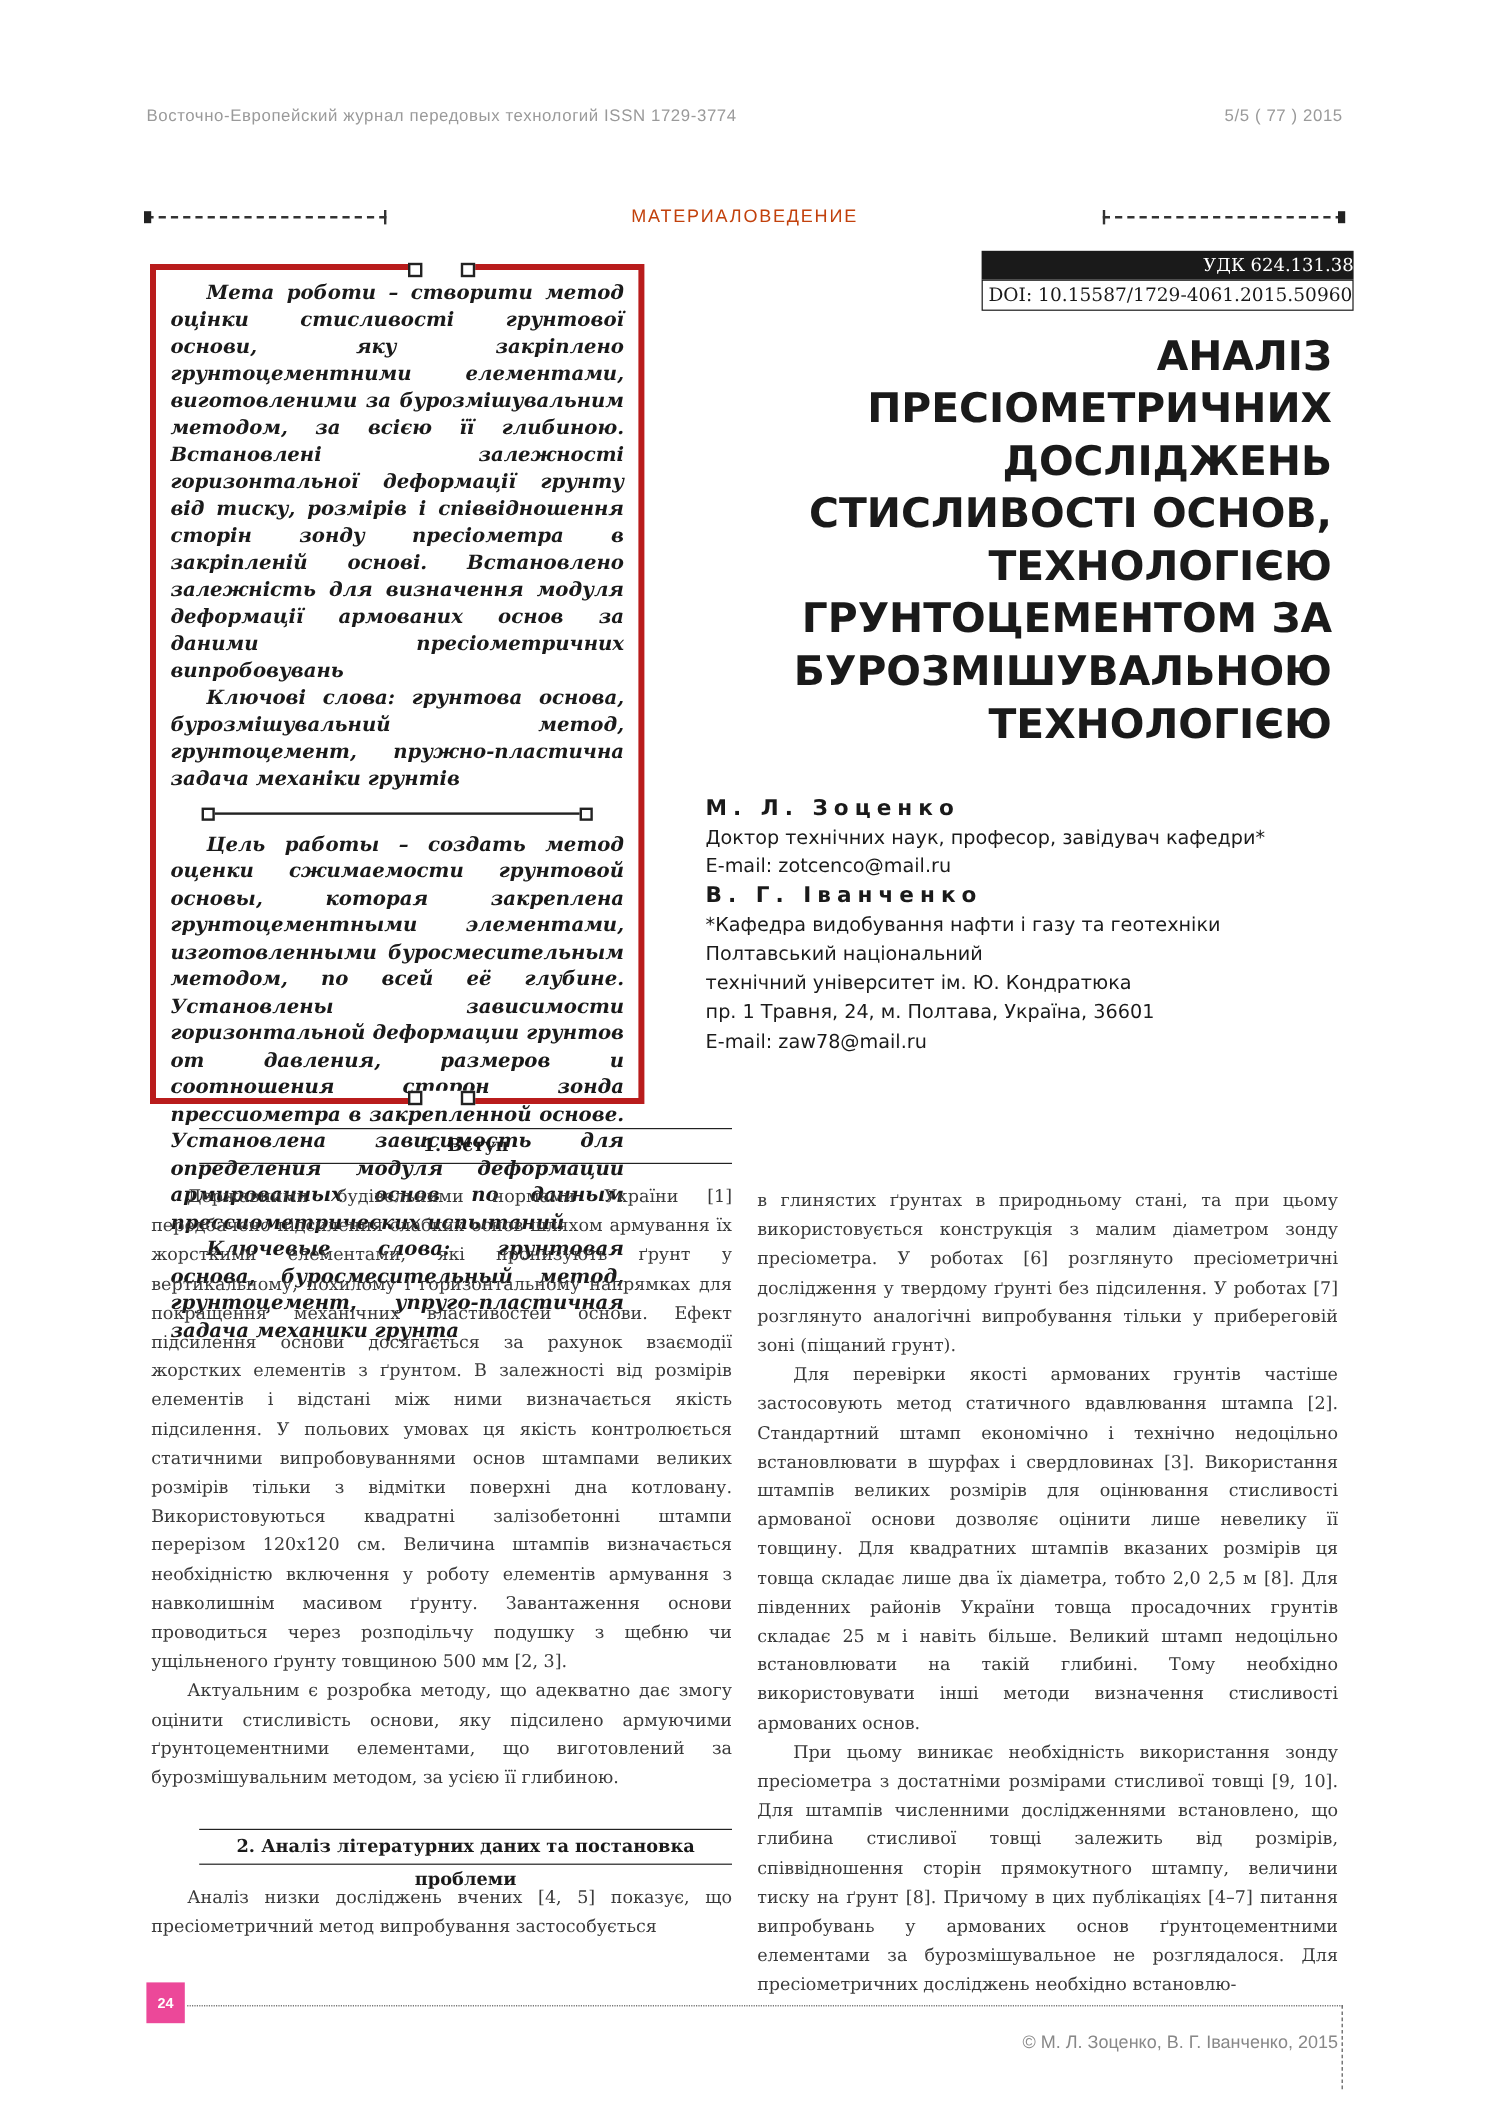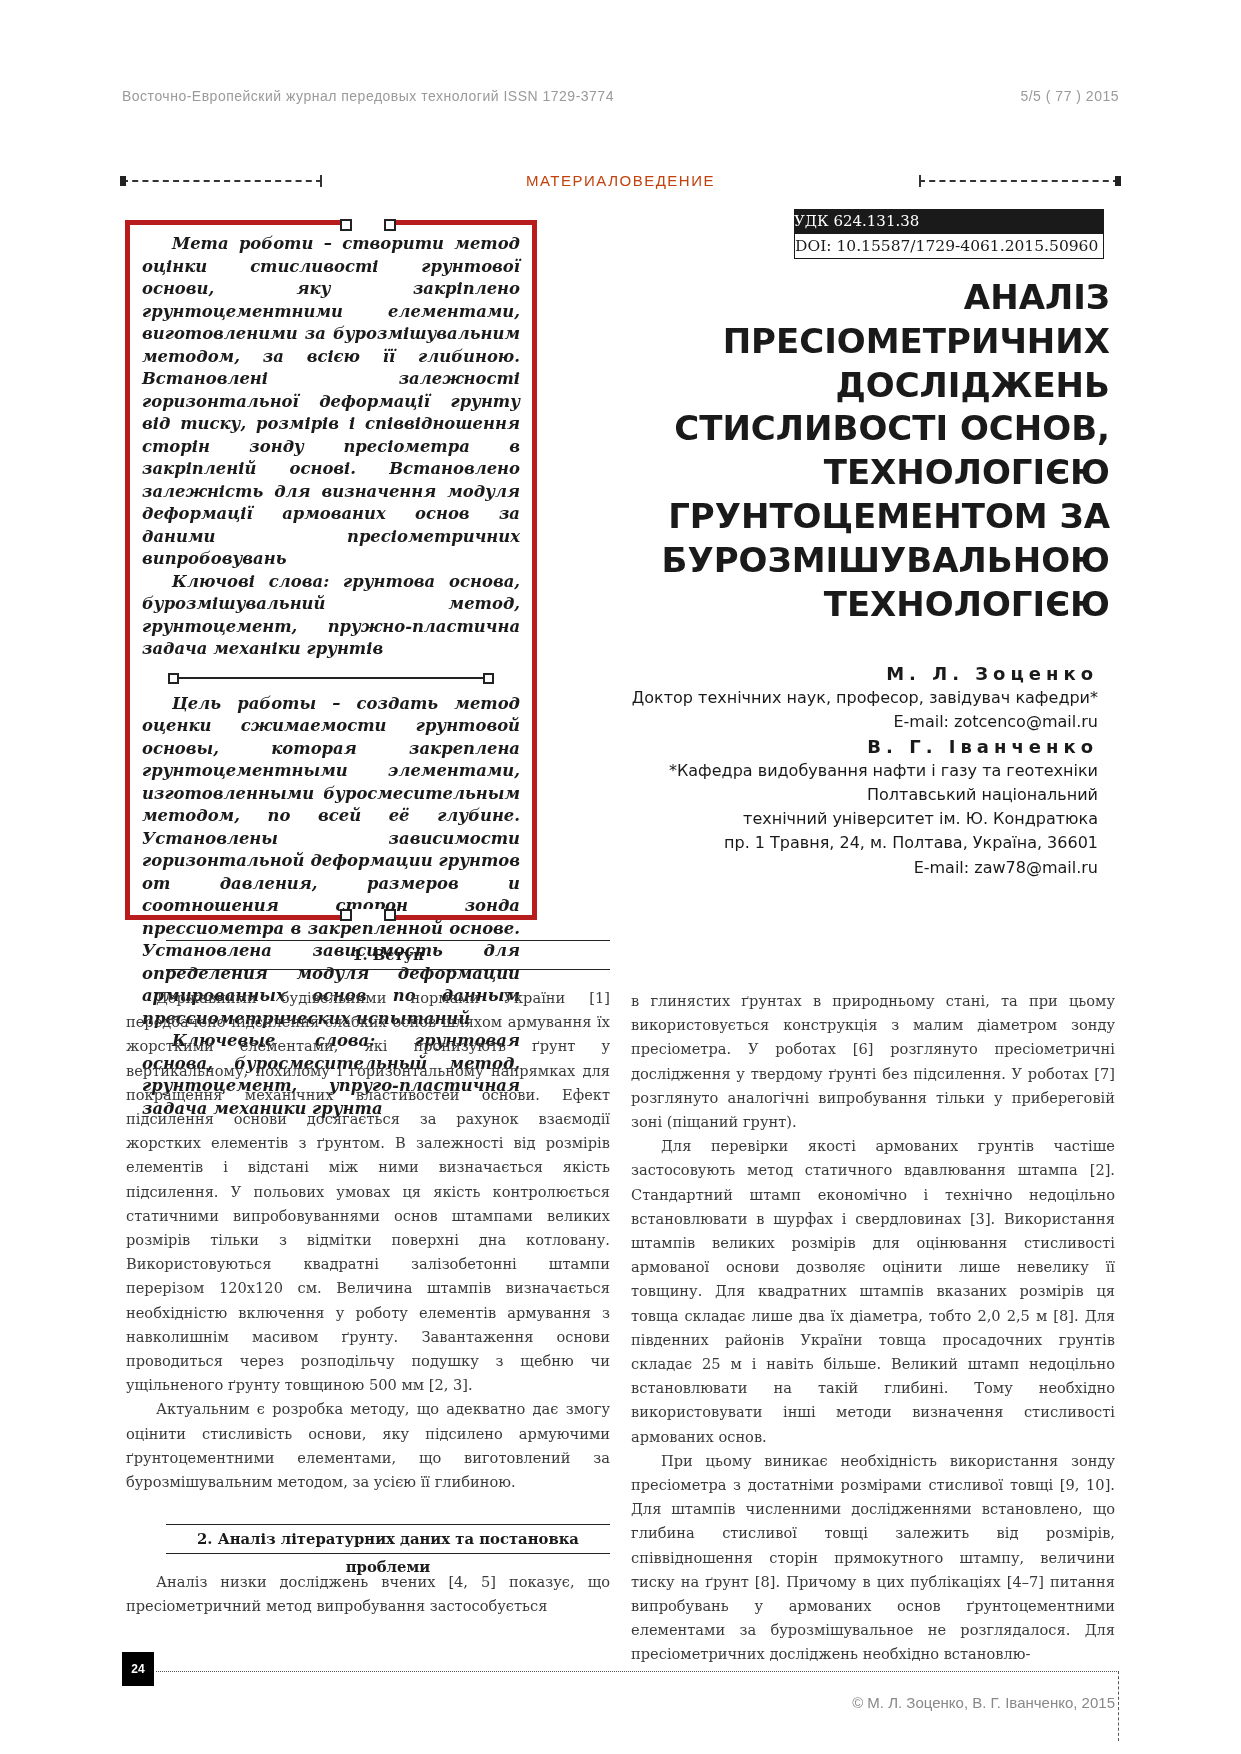--- a/index.html
+++ b/index.html
@@ -31,43 +31,43 @@
   .abstract-box .gap-bottom::before { left: -2px; }
   .abstract-box .gap-bottom::after { right: -2px; }
 
   .abs-text { font-family: "DejaVu Serif", serif; font-style: italic; font-weight: bold;
     font-size: 16.4px; line-height: 22.5px; text-align: justify; color: #1a1a1a; margin: 0; text-indent: 30px; }
   .abs-divider { position: relative; margin: 16px 30px 14px 30px; border-top: 2px solid #222; }
   .abs-divider::before, .abs-divider::after { content: ""; position: absolute; top: -6px; width: 7px; height: 7px; border: 2px solid #222; background: #fff; }
   .abs-divider::before { left: -4px; }
   .abs-divider::after { right: -4px; }
 
-  .udc-block { position: absolute; right: 137px; top: 209px; width: 310px; text-align: left; font-family: "DejaVu Serif", serif; border-radius: 16px; }
+  .udc-block { position: absolute; right: 113px; top: 209px; width: 310px; text-align: right; font-family: "DejaVu Serif", serif; border-radius: 16px; }
   .udc { background: #1a1a1a; color: #fff; font-size: 15px; height: 24px; line-height: 24px; }
   .doi { border: 1.5px solid #1a1a1a; font-size: 15.5px; height: 24px; line-height: 24px; color: #1a1a1a; }
 
   .article-title { position: absolute; right: 131px; top: 276px; width: 460px; text-align: right;
     font-family: "DejaVu Sans", sans-serif; font-weight: bold; font-size: 34px; line-height: 43.8px; color: #1a1a1a; }
 
-  .authors { position: absolute; right: 143px; top: 662px; width: 520px; text-align: right;
+  .authors { position: absolute; right: 133px; top: 662px; width: 520px; text-align: left;
     font-family: "DejaVu Sans", sans-serif; font-size: 16px; line-height: 24.2px; color: #1a1a1a; }
   .authors .name { font-weight: bold; font-size: 18px; letter-spacing: 5px; }
 
   .col { position: absolute; width: 484px; font-family: "DejaVu Serif", serif; font-size: 14.6px;
     line-height: 24.2px; color: #3a3a3a; text-align: justify; }
   .col-left { left: 126px; top: 940px; }
   .col-right { left: 631px; top: 989px; }
   .col p { margin: 0; text-indent: 30px; }
   .col p.cont { text-indent: 0; }
   .heading { border-top: 1.5px solid #222; border-bottom: 1.5px solid #222; text-align: center;
     font-weight: bold; color: #1a1a1a; font-size: 14.8px; height: 28px; line-height: 28px; margin-bottom: 16px; margin-left: 40px; }
   .heading-2 { margin-top: 30px; }
 
   .footer { position: absolute; left: 122px; right: 122px; top: 1652px; height: 90px; }
-  .page-num { position: absolute; left: 0; top: 0; width: 32px; height: 34px; background: #000000; color: #fff;
+  .page-num { position: absolute; left: 0; top: 0; width: 32px; height: 34px; background: #ec4899; color: #fff;
     font-family: "Liberation Sans", sans-serif; font-weight: bold; font-size: 12px; text-align: center; line-height: 34px; }
   .footer-line { position: absolute; left: 34px; right: 0; top: 19px; border-top: 1px dotted #555; }
   .footer-vert { position: absolute; right: 0; top: 19px; height: 70px; border-right: 1px dashed #555; }
   .copyright { position: absolute; right: 4px; top: 42px; font-family: "Liberation Sans", sans-serif; font-size: 15px; color: #888; }
 </style>
 </head>
 <body>
 
 <div class="running-head">
   <span class="left">Восточно-Европейский журнал передовых технологий ISSN 1729-3774</span>

